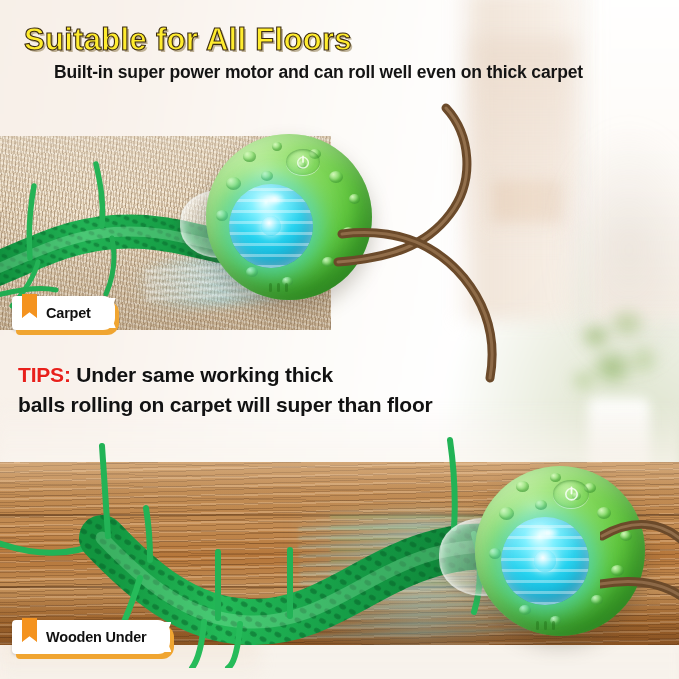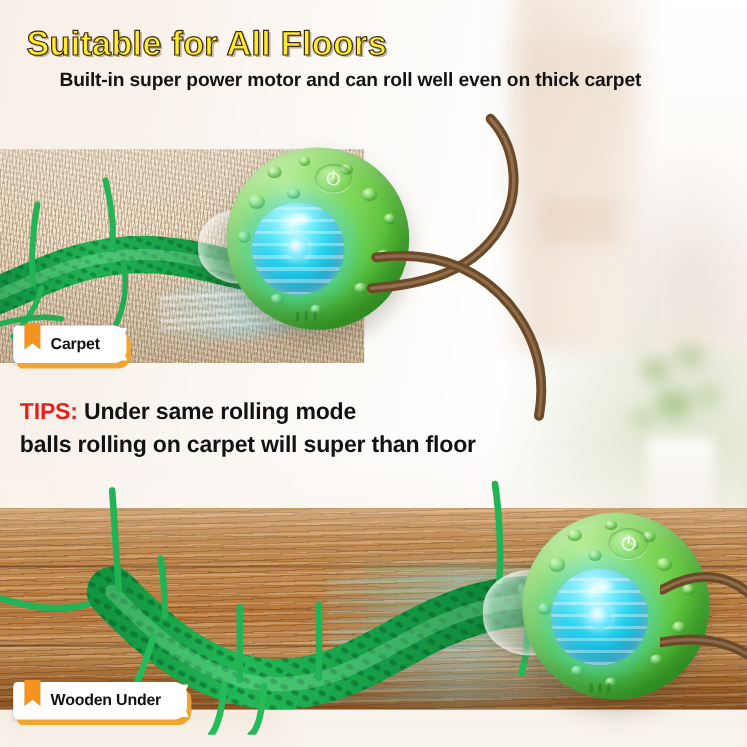--- a/index.html
+++ b/index.html
@@ -356,21 +356,21 @@
     <path d="M12 148 C62 142, 104 156, 134 192 C160 224, 166 258, 160 292" stroke="rgba(196,158,118,.40)" stroke-width="3" fill="none" stroke-linecap="round"></path>
   </svg>
 
   <div class="badge" style="left:12px;top:296px;">
     <div class="badge-flag"></div>
     <span class="badge-label">Carpet</span>
     <div class="badge-notch"></div>
   </div>
 
   <div class="tips">
-    <div class="tips-l1"><span class="tips-word">TIPS:</span><span> Under same rolling mode</span></div>
+    <div class="tips-l1"><span class="tips-word">TIPS:</span><span> Under same working thick</span></div>
     <div class="tips-l2">balls rolling on carpet will super than floor</div>
   </div>
 
   <div class="panel-wood">
     <div class="wood-tex"></div>
     <div class="wood-plank" style="top:52px;"></div>
     <div class="wood-plank" style="top:124px;"></div>
     <div class="wood-glowband"></div>
     <div class="wood-speed2"></div>
     <div class="wood-speed"></div>

